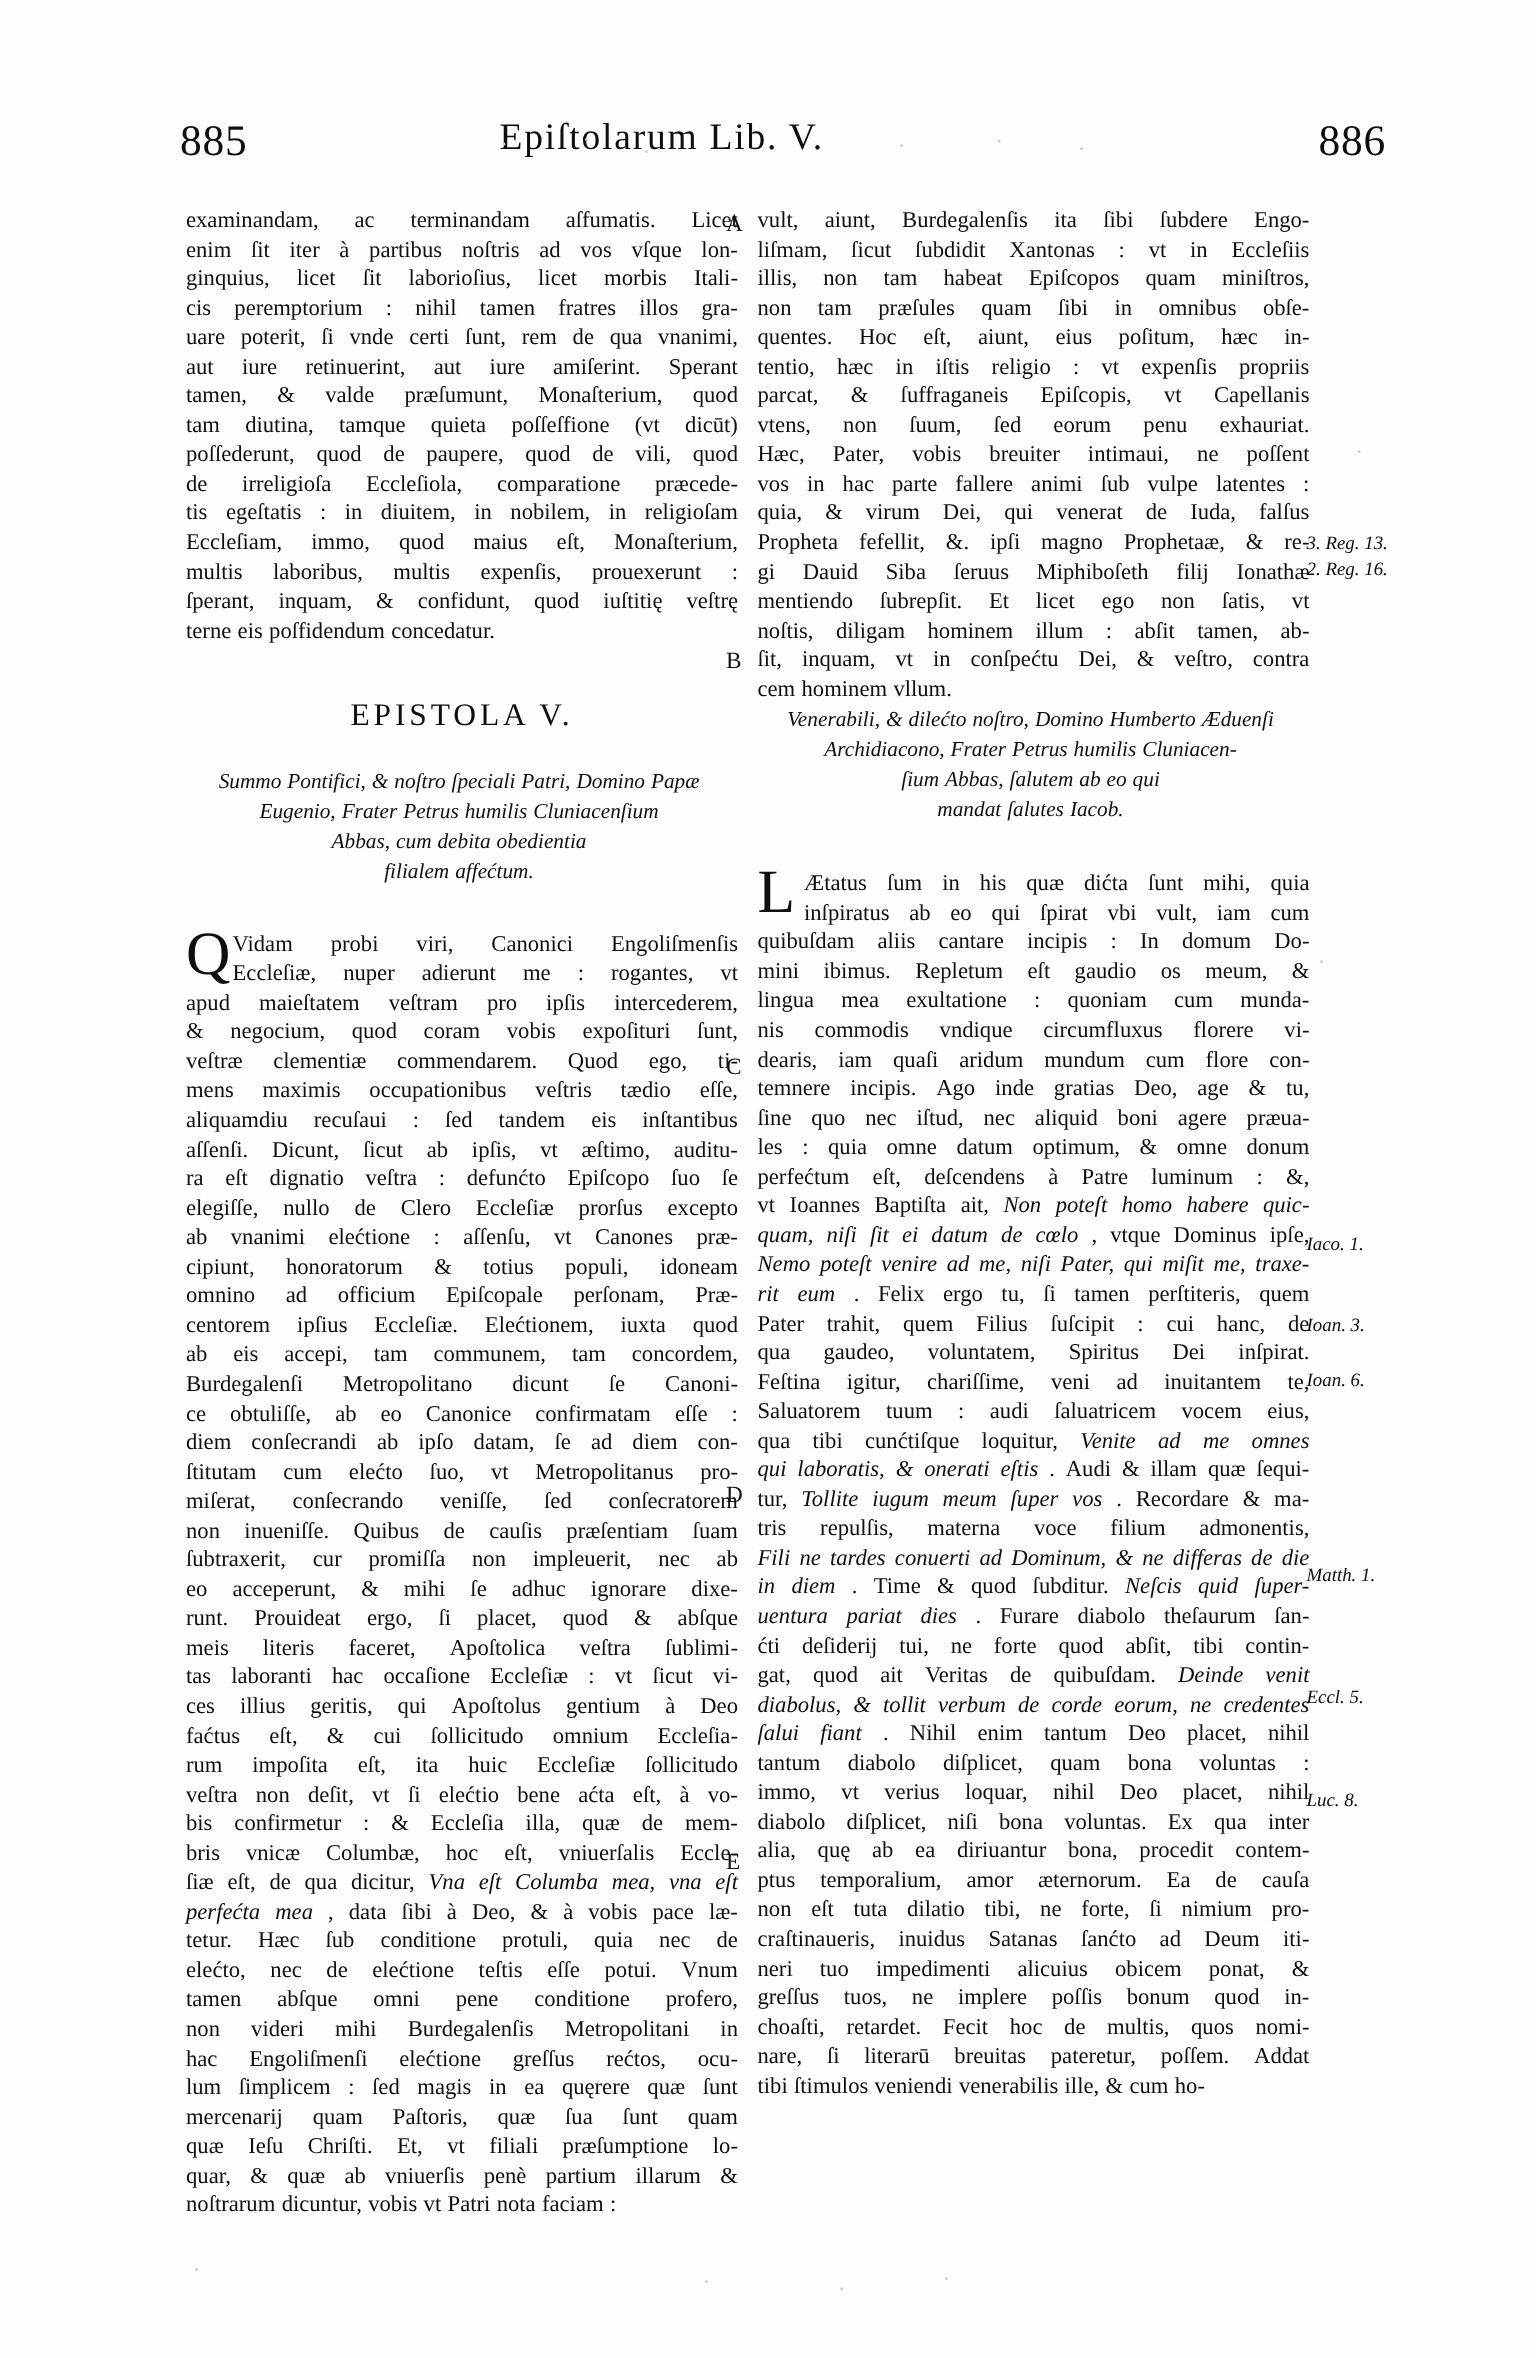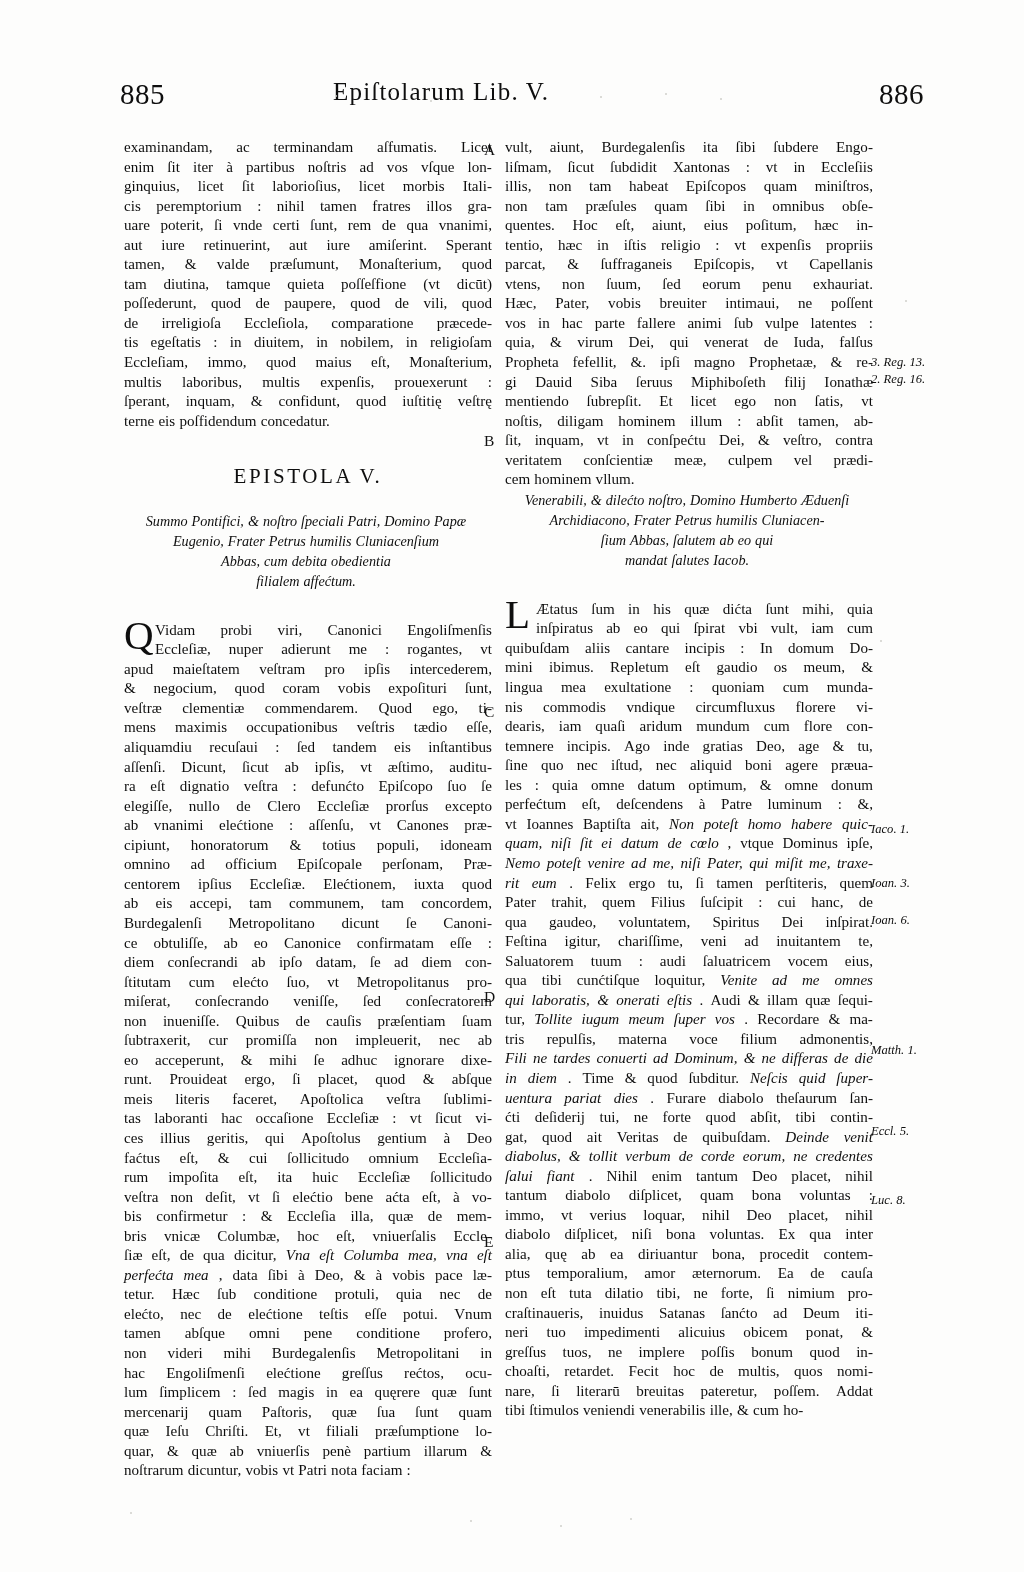--- a/index.html
+++ b/index.html
@@ -921,28 +921,20 @@
             <span>ſit,</span>
             <span>inquam,</span>
             <span>vt</span>
             <span>in</span>
             <span>conſpećtu</span>
             <span>Dei,</span>
             <span>&amp;</span>
             <span>veſtro,</span>
             <span>contra</span>
           </div>
-          <div class="ln">
-            <span>veritatem</span>
-            <span>conſcientiæ</span>
-            <span>meæ,</span>
-            <span>culpem</span>
-            <span>vel</span>
-            <span>prædi-</span>
-          </div>
           <div class="ln last">
             <span>cem</span>
             <span>hominem</span>
             <span>vllum.</span>
           </div>
         </div>
 
 
       <div class="epistola-sub">
           <div class="ln center">

